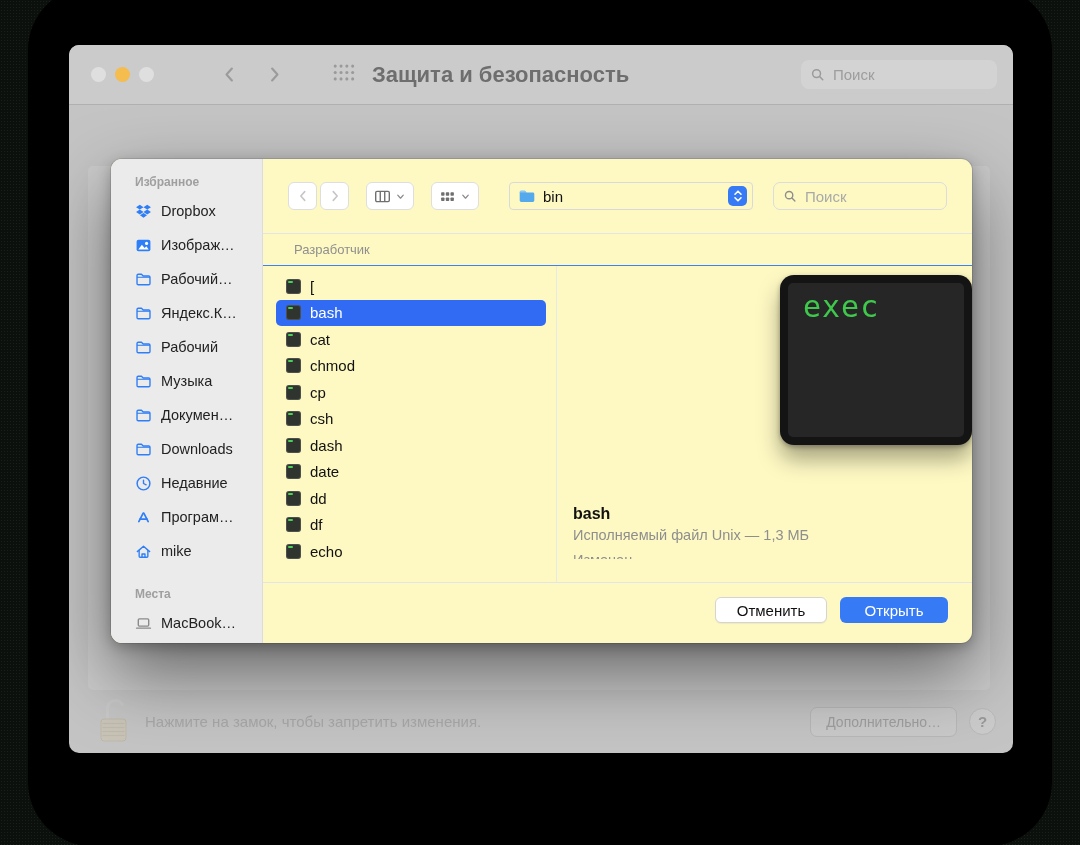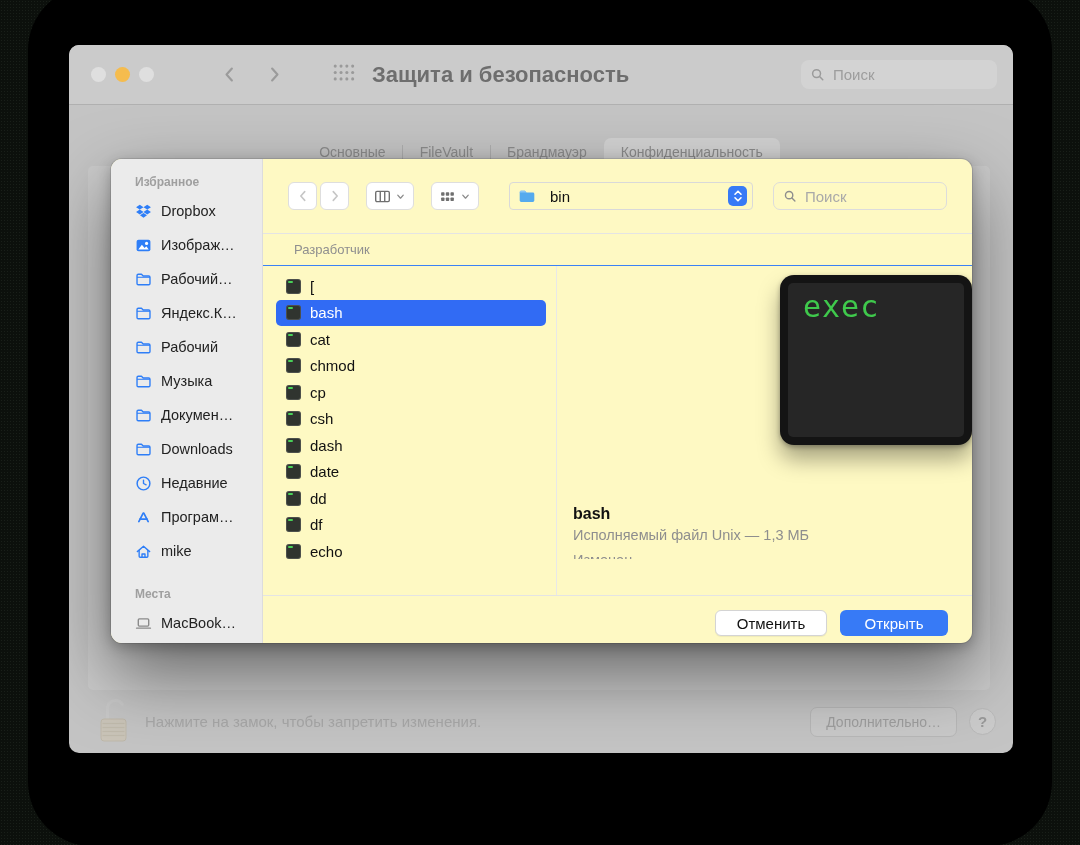--- a/index.html
+++ b/index.html
@@ -54,21 +54,21 @@
   .sb-item svg[data-name="laptop-icon"]{color:#8a8a8a;}
 
   .main{flex:1;display:flex;flex-direction:column;min-width:0;}
   .dtoolbar{height:74px;display:flex;align-items:center;padding:0 25px;box-sizing:border-box;}
   .tb-btn{height:28px;background:#fff;border:1px solid #dedede;border-radius:6px;display:flex;align-items:center;justify-content:center;box-sizing:border-box;color:#6f6f6f;}
   .tb-btn.navb{width:29px;color:#c6c6c6;}
   .tb-btn.navb svg{width:14px;height:14px;}
   .tb-btn.view{width:48px;gap:4px;margin-left:17px;}
   .tb-btn.view svg.main-ic{width:17px;height:17px;}
   .tb-btn.view svg.chev{width:11px;height:11px;color:#8b8b8b;}
-  .loc{margin-left:30px;width:244px;height:28px;border:1px solid #d9d9d9;border-radius:4px;display:flex;align-items:center;padding:0 5px 0 8px;box-sizing:border-box;gap:14px;flex-shrink:0;}
+  .loc{margin-left:30px;width:244px;height:28px;border:1px solid #d9d9d9;border-radius:4px;display:flex;align-items:center;padding:0 5px 0 8px;box-sizing:border-box;gap:7px;flex-shrink:0;}
   .loc svg.fold{width:18px;height:18px;}
   .loc-label{font-size:15px;color:#111;}
   .stepper{margin-left:auto;width:19px;height:20px;background:#377AF6;border-radius:5px;display:flex;align-items:center;justify-content:center;}
   .stepper svg{width:10px;height:14px;color:#fff;}
   .dsearch{margin-left:20px;flex:1;height:28px;border:1px solid #dcdcdc;border-radius:7px;display:flex;align-items:center;padding:0 9px;box-sizing:border-box;gap:6px;min-width:0;}
   .dsearch svg{width:14px;height:14px;color:#8e8e8e;flex-shrink:0;}
   .dsearch input{flex:1;min-width:0;background:transparent;border:none;outline:none;font:15px "Liberation Sans",sans-serif;color:#333;}
   .dsearch input::placeholder{color:#a9a9a9;}
 
   .col-head{height:33px;border-top:1px solid #e4e4e4;border-bottom:1px solid #3b82f6;display:flex;align-items:center;padding-left:31px;font-size:13px;color:#8f8f8f;box-sizing:border-box;}
@@ -82,21 +82,21 @@
   .preview{flex:1;display:flex;flex-direction:column;align-items:flex-end;padding-top:9px;box-sizing:border-box;min-width:0;}
   .exec-icon{width:192px;height:170px;background:#141414;border-radius:14px;padding:8px;box-sizing:border-box;
     box-shadow:0 14px 22px rgba(0,0,0,0.35),0 2px 5px rgba(0,0,0,0.3);}
   .exec-inner{width:100%;height:100%;background:#262626;border-radius:5px;padding:6px 0 0 15px;box-sizing:border-box;}
   .exec-text{font-family:"DejaVu Sans Mono",monospace;font-size:30px;color:#3fc94c;letter-spacing:1px;}
   .pv-meta{align-self:flex-start;padding-left:16px;margin-top:60px;}
   .pv-name{font-size:16px;font-weight:bold;color:#111;}
   .pv-info{font-size:14.5px;color:#8e8e8e;margin-top:4px;}
   .pv-clip{font-size:14.5px;color:#8e8e8e;margin-top:9px;height:7px;overflow:hidden;}
 
-  .dfooter{height:48px;border-top:1px solid #e4e4e4;display:flex;align-items:flex-start;justify-content:flex-end;padding:14px 24px 0;gap:13px;box-sizing:border-box;}
+  .dfooter{height:61px;border-top:1px solid #e4e4e4;display:flex;align-items:flex-start;justify-content:flex-end;padding:14px 24px 0;gap:13px;box-sizing:border-box;}
   .btn{height:26px;border-radius:6px;font-size:15px;display:flex;align-items:center;justify-content:center;box-sizing:border-box;}
   .btn.cancel{width:112px;background:#fff;border:1px solid #d4d4d4;color:#111;box-shadow:0 1px 1px rgba(0,0,0,0.06);}
   .btn.open{width:108px;background:#377AF6;color:#fff;}
   .hidden-defs{position:absolute;width:0;height:0;overflow:hidden;}
 </style>
 </head>
 <body>
 
 <svg class="hidden-defs" xmlns="http://www.w3.org/2000/svg">
   <symbol id="chevron-left" viewBox="0 0 16 16">
@@ -211,27 +211,20 @@
     </div>
     <div class="tb-title" data-name="window-title">Защита и безопасность</div>
     <div class="tb-search" data-name="preferences-search-field">
       <svg data-name="search-icon">
           <use href="#magnifier"></use>
         </svg>
       <input data-name="preferences-search-input" placeholder="Поиск" style="">
     </div>
   </div>
 
-  <div class="tabs" data-name="tab-bar">
-
-  <span class="tab" data-name="tab">Основные</span>
-      <span class="tab" data-name="tab">FileVault</span>
-      <span class="tab" data-name="tab">Брандмауэр</span>
-      <span class="tab active" data-name="tab">Конфиденциальность</span>
-    </div>
 
   <div class="content-panel" data-name="tab-content-panel"></div>
 
   <div class="bottom-bar" data-name="preferences-bottom-bar">
     <svg class="lock" viewBox="0 0 37 52" data-name="unlocked-padlock-icon">
       <path d="M12.5 26 V15.5 a8 8 0 0 1 14.8-4.2" fill="none" stroke="#cccccc" stroke-width="3" stroke-linecap="round"></path>
       <rect x="6" y="26" width="25" height="22" rx="3" fill="#cfc5b0" stroke="#b9ae94" stroke-width="1"></rect>
       <g stroke="#bdb29a" stroke-width="1.2">
         <line x1="7.5" y1="30.5" x2="29.5" y2="30.5"></line>
           <line x1="7.5" y1="34.5" x2="29.5" y2="34.5"></line>

